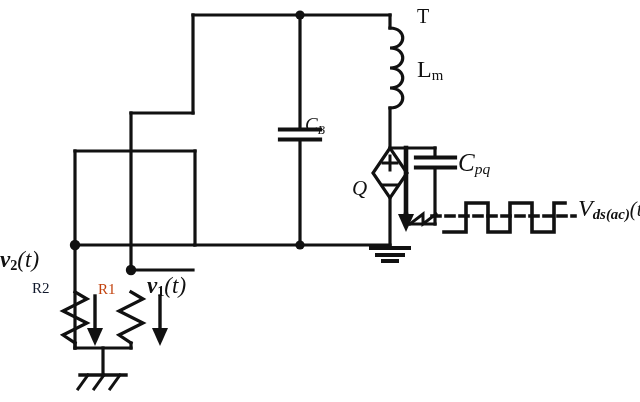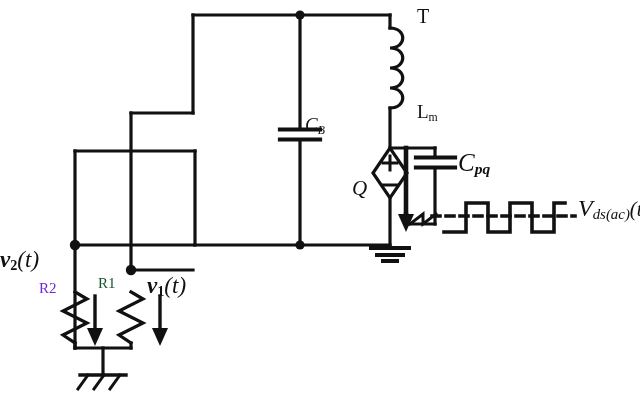--- a/index.html
+++ b/index.html
@@ -107,49 +107,49 @@
       <circle cx="75" cy="245" r="5.2" fill="#111111" stroke="none"></circle>
       <circle cx="131" cy="270" r="5.2" fill="#111111" stroke="none"></circle>
 
     </g>
   </svg>
 
   <div class="lbl serif" style="left:417px;top:6px;font-size:20px;">
     <span>T</span>
   </div>
 
-  <div class="lbl serif" style="left:417px;top:57px;font-size:19px;margin-top:45px;">
+  <div class="lbl serif" style="left:417px;top:57px;font-size:24px;">
     <span>L</span><span class="sub">m</span>
   </div>
 
   <div class="lbl serif" style="left:305px;top:115px;font-size:19px;font-style:italic;">
     <span>C</span><span class="sub">B</span>
   </div>
 
   <div class="lbl serif ital" style="left:458px;top:150px;font-size:25px;">
-    <span>C</span><span class="sub" style="font-weight:bold;margin-top:40px;">pq</span>
+    <span>C</span><span class="sub" style="font-weight:normal;margin-top:40px;">pq</span>
   </div>
 
   <div class="lbl serif ital" style="left:352px;top:178px;font-size:21px;">
     <span>Q</span>
   </div>
 
   <div class="lbl serif" style="left:0;top:248px;font-size:23px;">
     <span class="ital" style="font-weight:bold;">v</span><span class="sub" style="font-weight:bold;">2</span><span class="ital">(t)</span>
   </div>
 
-  <div class="lbl serif" style="left:39px;top:281px;font-size:15px;color:#6d28d9;">
+  <div class="lbl serif" style="left:32px;top:281px;font-size:15px;color:#0f172a;">
     <span>R2</span>
   </div>
 
-  <div class="lbl serif" style="left:98px;top:276px;font-size:15px;color:#14532d;">
+  <div class="lbl serif" style="left:98px;top:282px;font-size:15px;color:#c2410c;">
     <span>R1</span>
   </div>
 
   <div class="lbl serif" style="left:147px;top:274px;font-size:23px;">
     <span class="ital" style="font-weight:bold;">v</span><span class="sub" style="font-weight:bold;">1</span><span class="ital">(t)</span>
   </div>
 
   <div class="lbl serif" style="left:578px;top:196px;font-size:24px;">
-    <span class="ital">V</span><span class="sub ital" style="font-weight:normal;">ds(ac)</span><span class="ital" style="font-size:0.85em;">(t)</span>
+    <span class="ital">V</span><span class="sub ital" style="font-weight:bold;">ds(ac)</span><span class="ital" style="font-size:0.85em;">(t)</span>
   </div>
 
 </div>
 
 </body></html>

